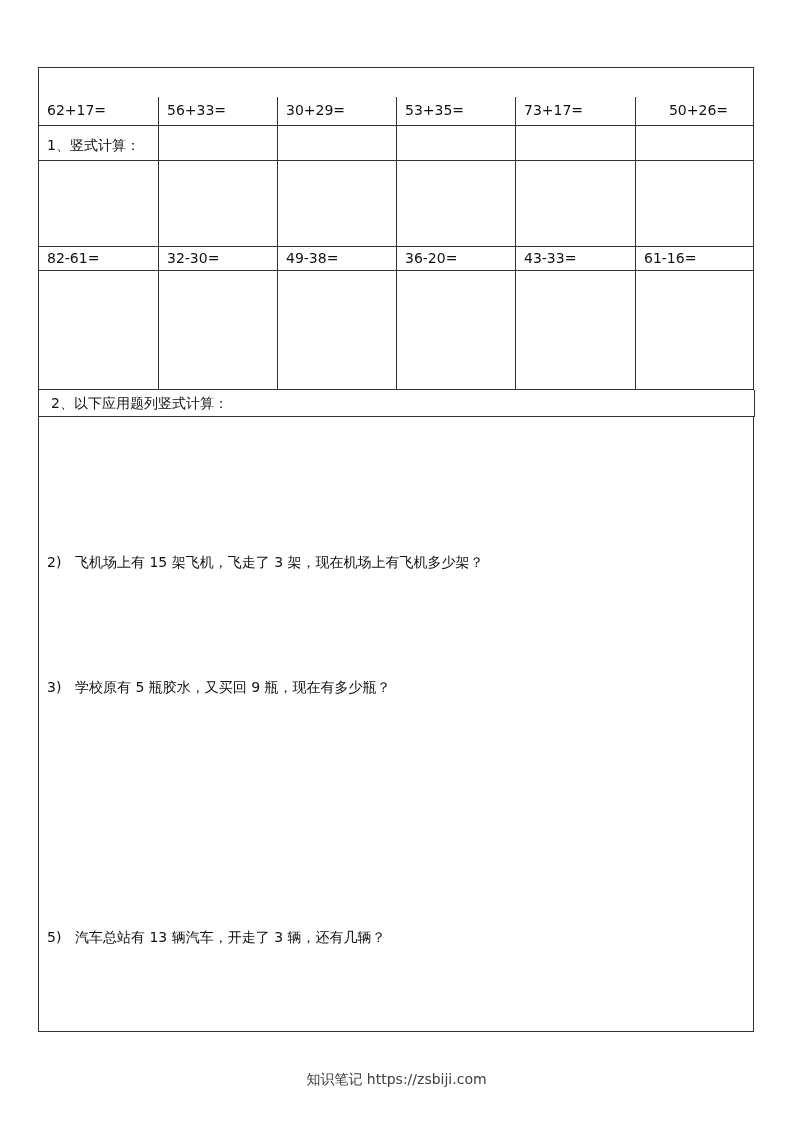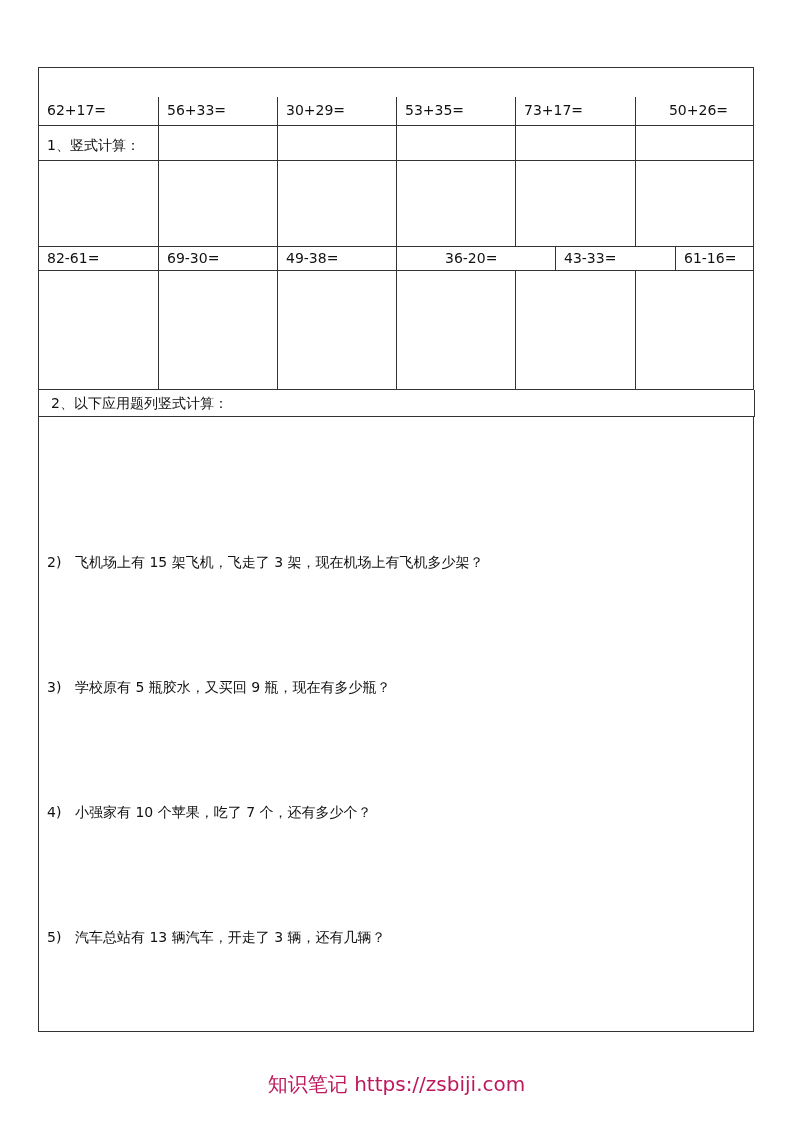--- a/index.html
+++ b/index.html
@@ -18,21 +18,21 @@
     .cell:last-child { border-right: none; }
     .row-head .cell { line-height: 27px; }
     .sec2-title { position: absolute; left: 0; top: 323px; width: 717px; height: 27px;
       border: 1px solid #333; border-top: none; box-sizing: border-box;
       font-size: 14px; line-height: 26px; padding-left: 12px; }
     .sec2 { position: absolute; left: 0; top: 350px; width: 716px; height: 615px;
       border: 1px solid #333; border-top: none; box-sizing: border-box; }
     .problem { position: absolute; left: 8px; font-size: 14px; white-space: pre; }
     .problem .num { display: inline-block; width: 28px; }
     .footer { position: absolute; top: 1071px; left: 0; width: 793px; text-align: center;
-      font-size: 20px; color: #be185d; }
+      font-size: 14px; color: #404040; }
   </style>
 </head>
 <body>
 
 <div class="sheet">
   <div class="sec1">
     <div class="sec-title" style="top:16px;margin-top:47px;">1、竖式计算：</div>
 
     <div class="row-head" style="top:29px;height:29px;">
       <div class="cell" style="width:120px;">62+17=</div>
@@ -46,39 +46,38 @@
       <div class="cell" style="width:120px;"></div>
       <div class="cell" style="width:119px;"></div>
       <div class="cell" style="width:119px;"></div>
       <div class="cell" style="width:119px;"></div>
       <div class="cell" style="width:120px;"></div>
       <div class="cell" style="width:117px;"></div>
     </div>
 
     <div class="row-head" style="top:178px;height:25px;">
       <div class="cell" style="width:120px;line-height:24px;">82-61=</div>
-      <div class="cell" style="width:119px;line-height:24px;">69-30=</div>
+      <div class="cell" style="width:119px;line-height:24px;">32-30=</div>
       <div class="cell" style="width:119px;line-height:24px;">49-38=</div>
-      <div class="cell" style="width:119px;line-height:24px;margin-left:40px;">36-20=</div>
+      <div class="cell" style="width:119px;line-height:24px;">36-20=</div>
       <div class="cell" style="width:120px;line-height:24px;">43-33=</div>
       <div class="cell" style="width:117px;line-height:24px;">61-16=</div>
     </div>
     <div class="row-space" style="top:203px;height:119px;">
       <div class="cell" style="width:120px;"></div>
       <div class="cell" style="width:119px;"></div>
       <div class="cell" style="width:119px;"></div>
       <div class="cell" style="width:119px;"></div>
       <div class="cell" style="width:120px;"></div>
       <div class="cell" style="width:117px;"></div>
     </div>
   </div>
 
   <div class="sec2-title">2、以下应用题列竖式计算：</div>
 
   <div class="sec2">
     <div class="problem" style="top:137px;"><span class="num">2)</span><span>飞机场上有 15 架飞机，飞走了 3 架，现在机场上有飞机多少架？</span></div>
     <div class="problem" style="top:262px;"><span class="num">3)</span><span>学校原有 5 瓶胶水，又买回 9 瓶，现在有多少瓶？</span></div>
-    <div class="problem" style="top:387px;"><span class="num">4)</span><span>小强家有 10 个苹果，吃了 7 个，还有多少个？</span></div>
     <div class="problem" style="top:512px;"><span class="num">5)</span><span>汽车总站有 13 辆汽车，开走了 3 辆，还有几辆？</span></div>
   </div>
 </div>
 
 <div class="footer">知识笔记 https://zsbiji.com</div>
 
 </body></html>

